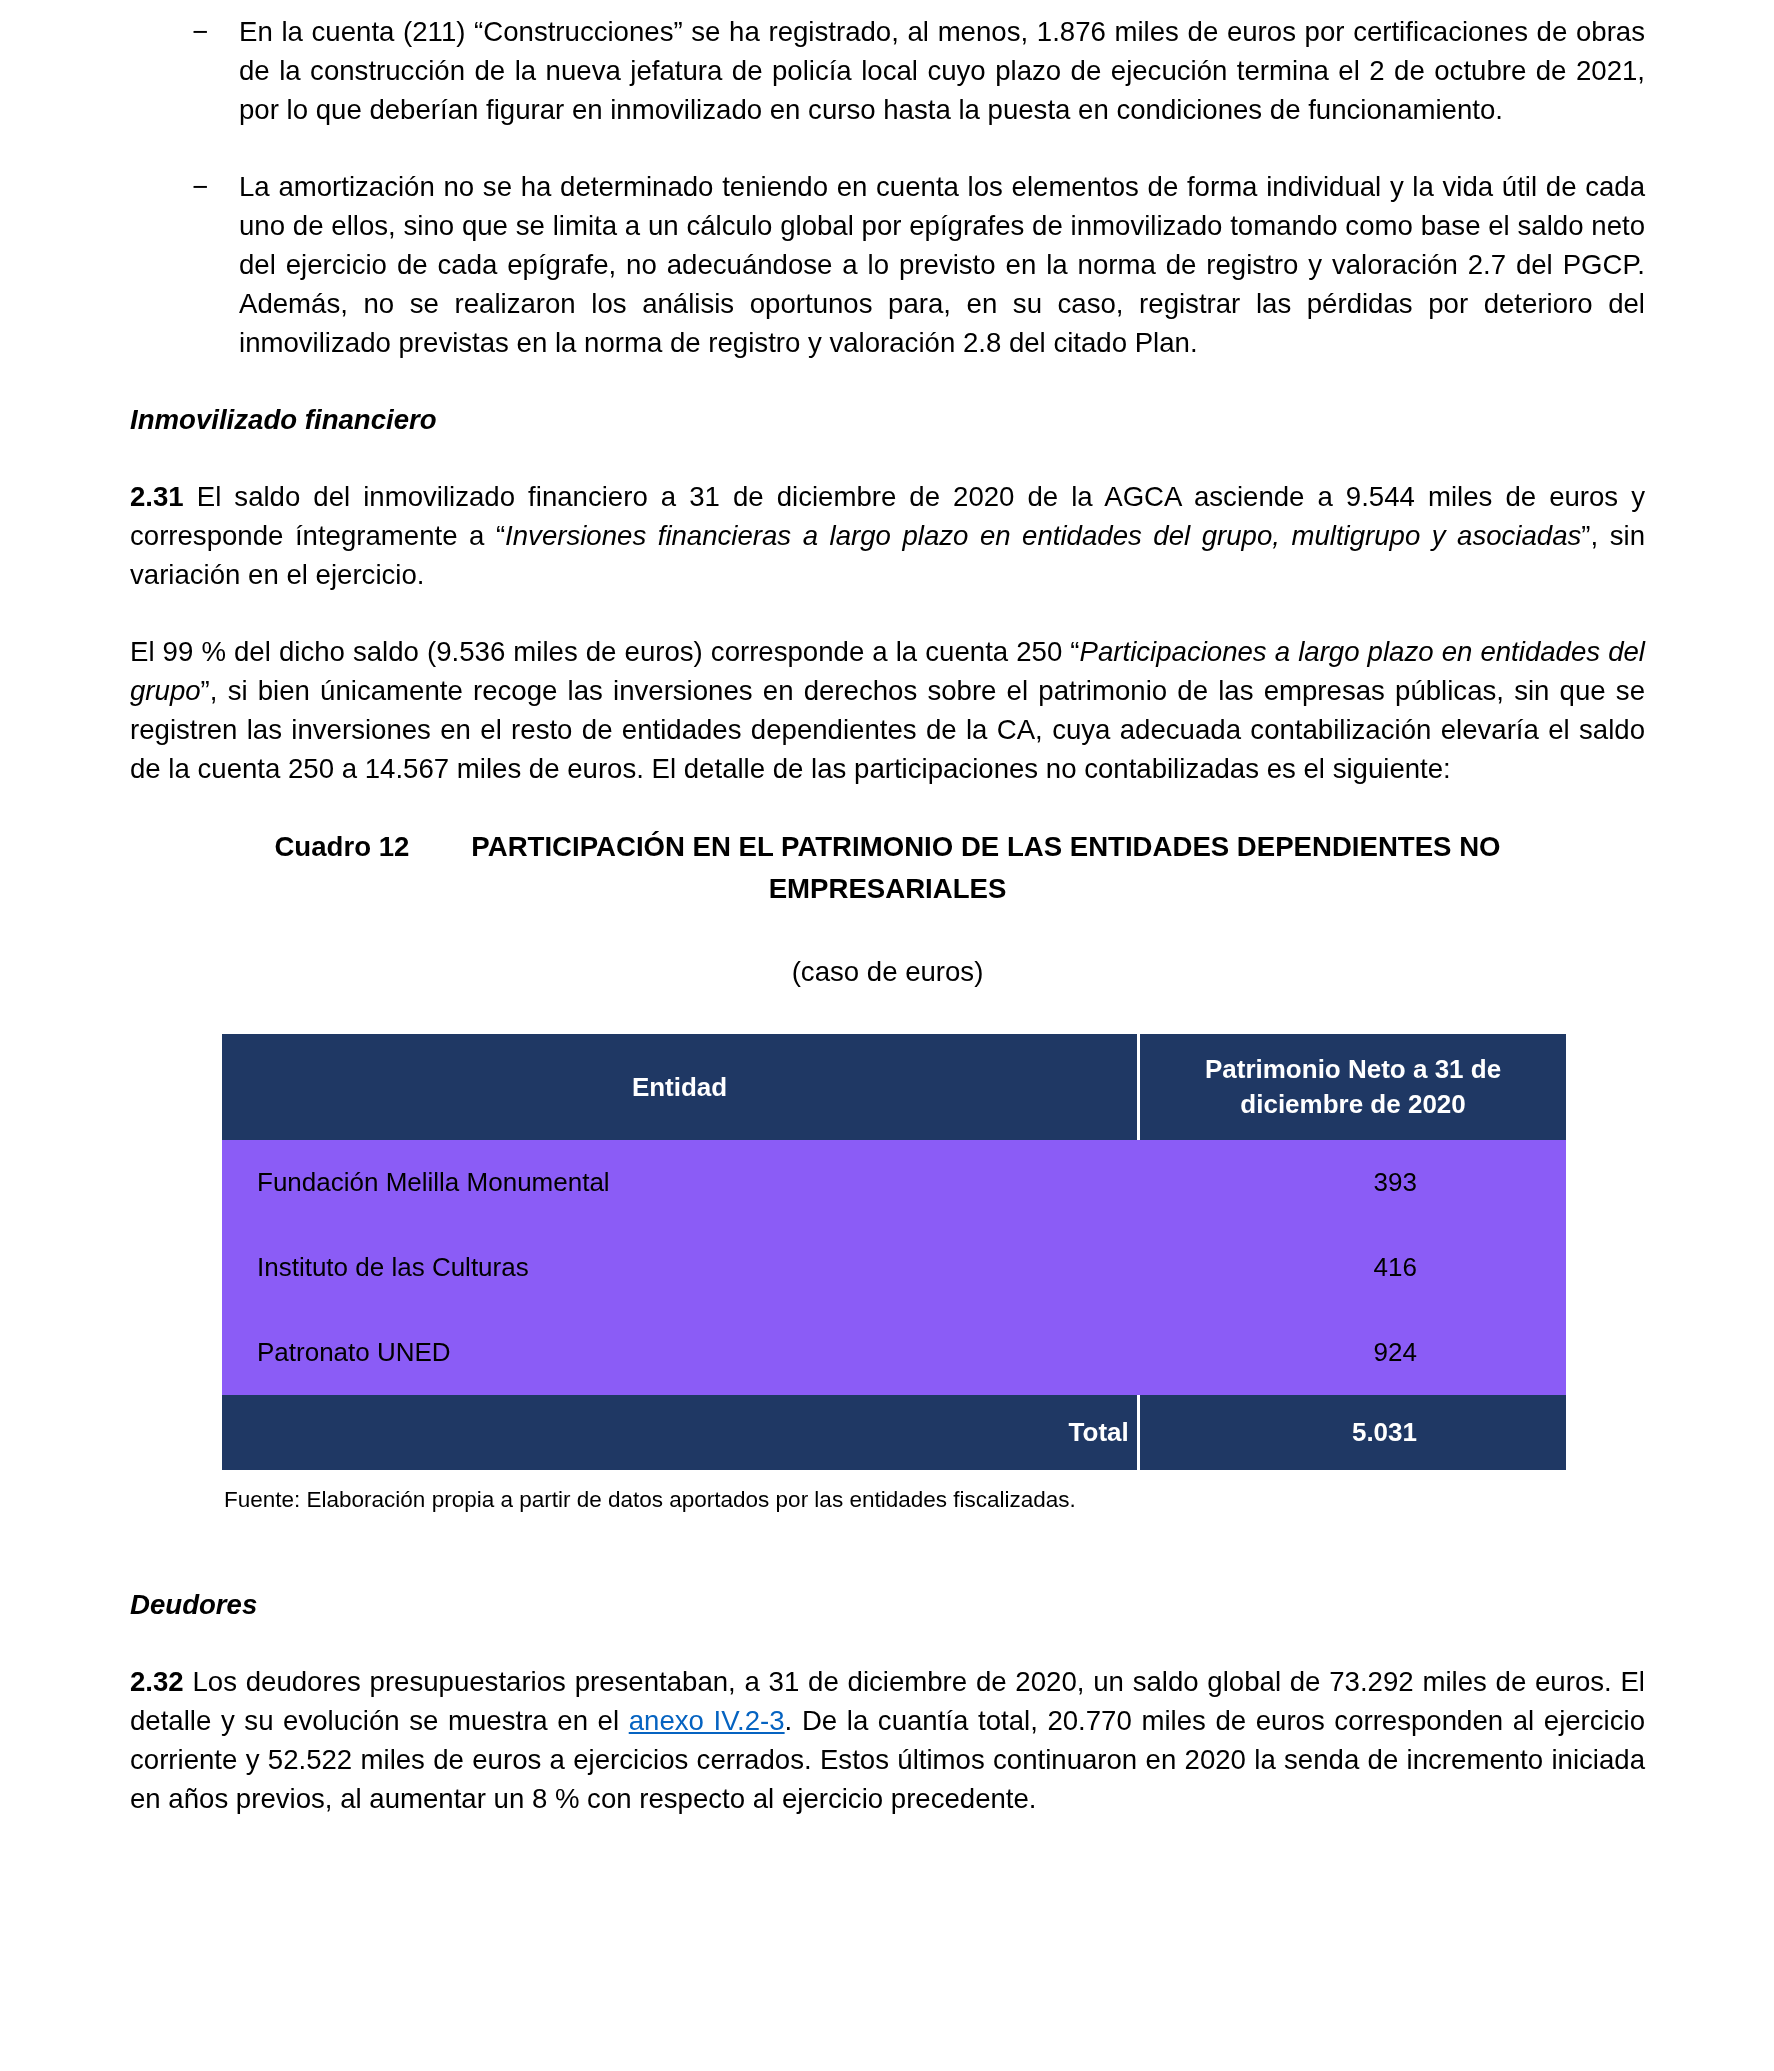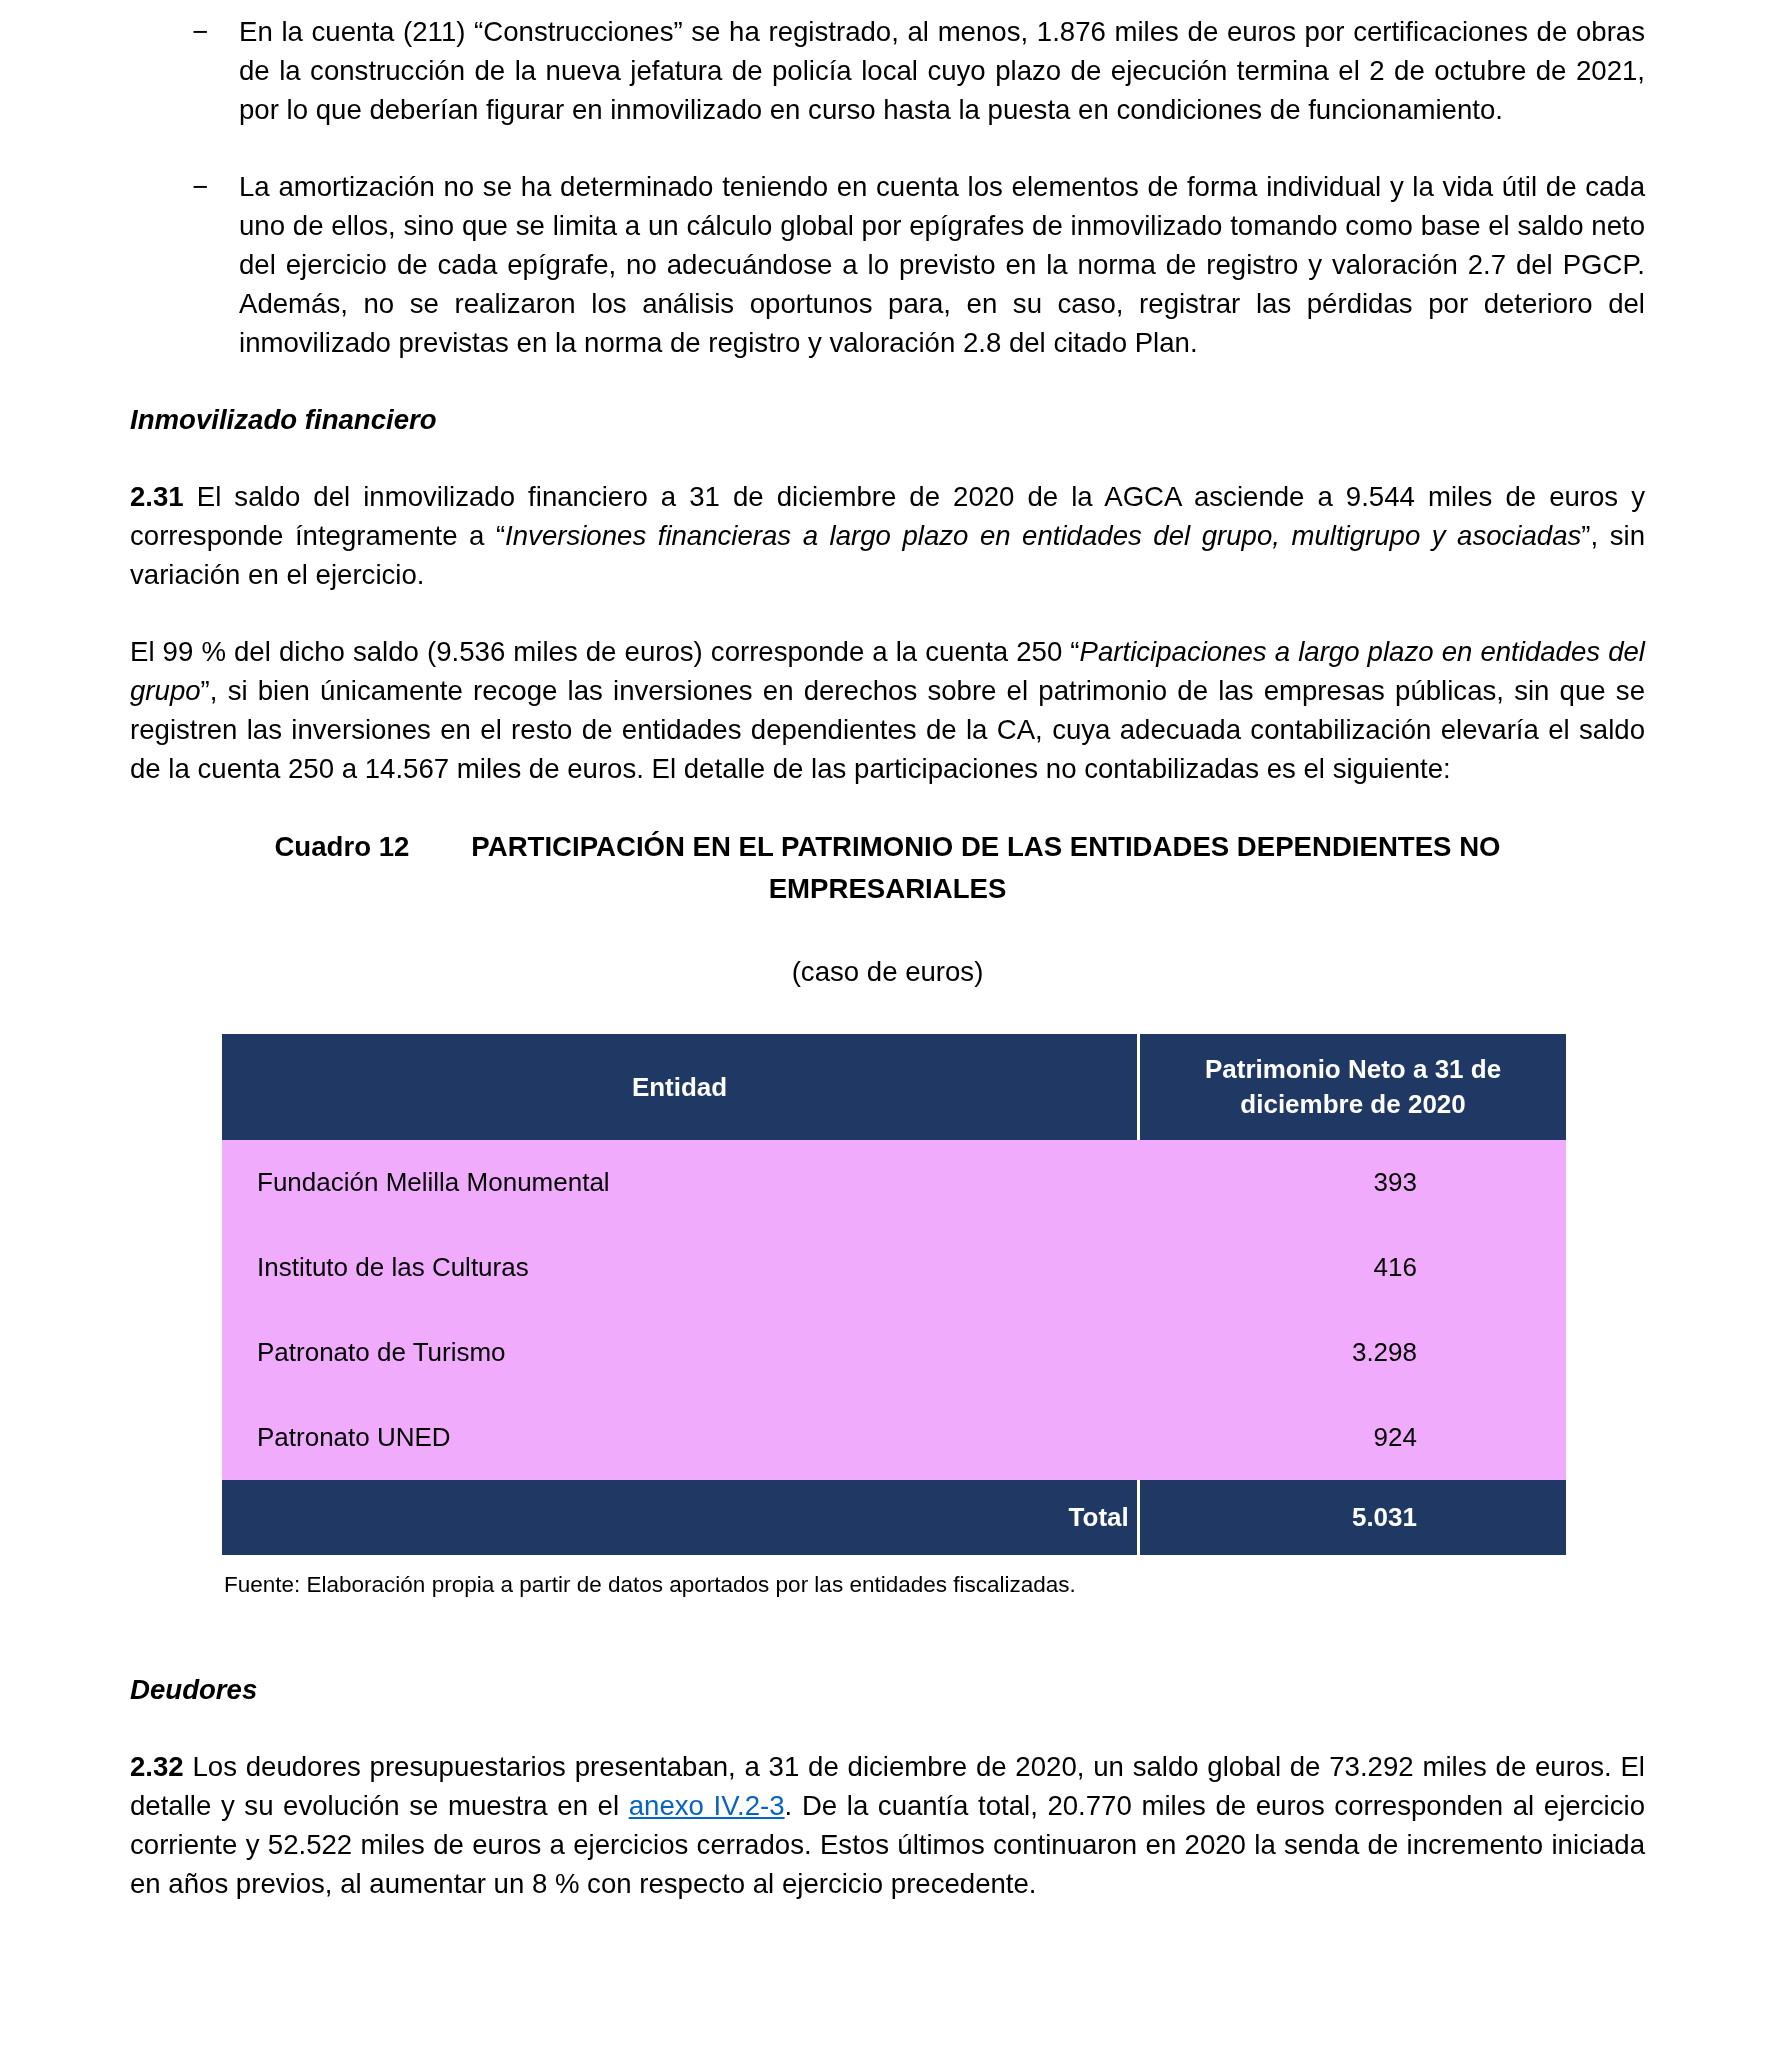--- a/index.html
+++ b/index.html
@@ -90,21 +90,21 @@
     line-height: 35px;
     font-weight: bold;
     text-align: center;
     vertical-align: middle;
     padding: 16px 47px;
   }
   .ptable th.th-value { border-left: 3.3px solid #ffffff; padding: 18.4px 25px; }
   .ptable td {
     font-size: 26px;
     line-height: 33px;
-    background: #f0abfc;
+    background: #8b5cf6;
   }
   .td-entity {
     text-align: left;
     padding: 26px 8.3px 26px 35px;
   }
   .td-value {
     text-align: right;
     padding: 26px 149px 26px 8.3px;
   }
   .total-row td {
@@ -171,24 +171,20 @@
     <tbody>
       <tr>
         <td class="td-entity">Fundación Melilla Monumental</td>
         <td class="td-value">393</td>
       </tr>
       <tr>
         <td class="td-entity">Instituto de las Culturas</td>
         <td class="td-value">416</td>
       </tr>
       <tr>
-        <td class="td-entity">Patronato de Turismo</td>
-        <td class="td-value">3.298</td>
-      </tr>
-      <tr>
         <td class="td-entity">Patronato UNED</td>
         <td class="td-value">924</td>
       </tr>
     </tbody>
     <tfoot>
       <tr class="total-row">
         <td class="td-total-label">Total</td>
         <td class="td-total-value">5.031</td>
       </tr>
     </tfoot>

